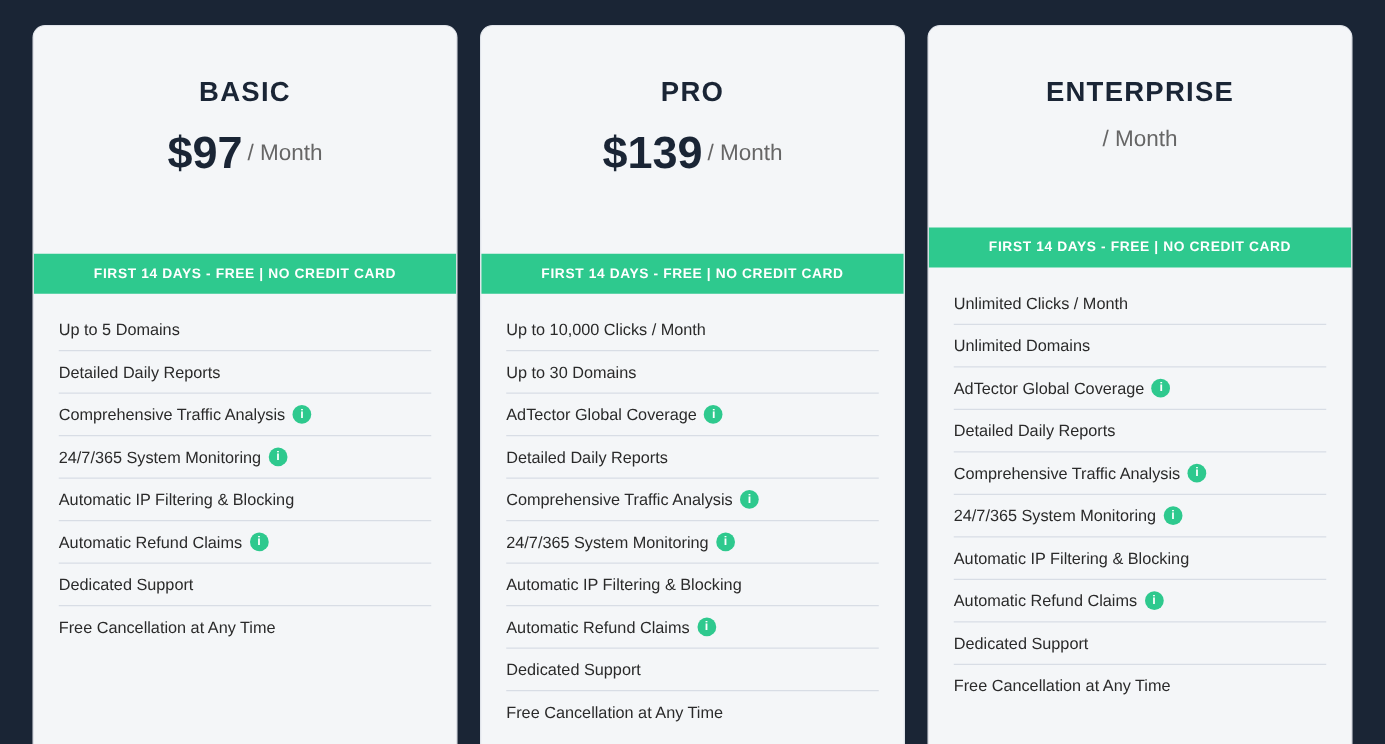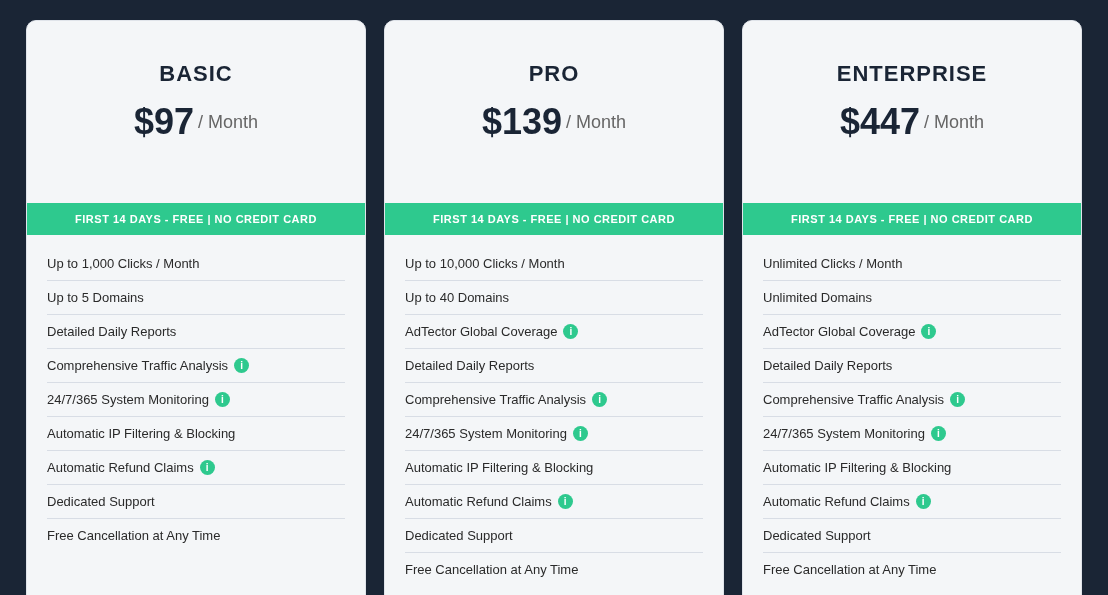--- a/index.html
+++ b/index.html
@@ -145,23 +145,20 @@
 <div class="pricing-card">
       <div class="card-header">
         <div class="plan-name">BASIC</div>
         <div class="price-row">
           <span class="price-amount">$97</span>
           <span class="price-period">/ Month</span>
         </div>
       </div>
       <div class="trial-banner">FIRST 14 DAYS - FREE | NO CREDIT CARD</div>
       <ul class="features-list">
-        <li>
-          <span>Up to 1,000 Clicks / Month</span>
-        </li>
         <li>
           <span>Up to 5 Domains</span>
         </li>
         <li>
           <span>Detailed Daily Reports</span>
         </li>
         <li>
           <span>Comprehensive Traffic Analysis</span>
           <span class="info-icon">i</span>
         </li>
@@ -192,21 +189,21 @@
           <span class="price-amount">$139</span>
           <span class="price-period">/ Month</span>
         </div>
       </div>
       <div class="trial-banner">FIRST 14 DAYS - FREE | NO CREDIT CARD</div>
       <ul class="features-list">
         <li>
           <span>Up to 10,000 Clicks / Month</span>
         </li>
         <li>
-          <span>Up to 40 Domains</span>
+          <span>Up to 30 Domains</span>
         </li>
         <li>
           <span>AdTector Global Coverage</span>
           <span class="info-icon">i</span>
         </li>
         <li>
           <span>Detailed Daily Reports</span>
         </li>
         <li>
           <span>Comprehensive Traffic Analysis</span>
@@ -229,21 +226,20 @@
         <li>
           <span>Free Cancellation at Any Time</span>
         </li>
       </ul>
       <div class="card-footer"><button class="get-started-btn">Get Started</button></div>
     </div>
     <div class="pricing-card">
       <div class="card-header">
         <div class="plan-name">ENTERPRISE</div>
         <div class="price-row">
-          <span class="price-amount">$447</span>
           <span class="price-period">/ Month</span>
         </div>
       </div>
       <div class="trial-banner">FIRST 14 DAYS - FREE | NO CREDIT CARD</div>
       <ul class="features-list">
         <li>
           <span>Unlimited Clicks / Month</span>
         </li>
         <li>
           <span>Unlimited Domains</span>

